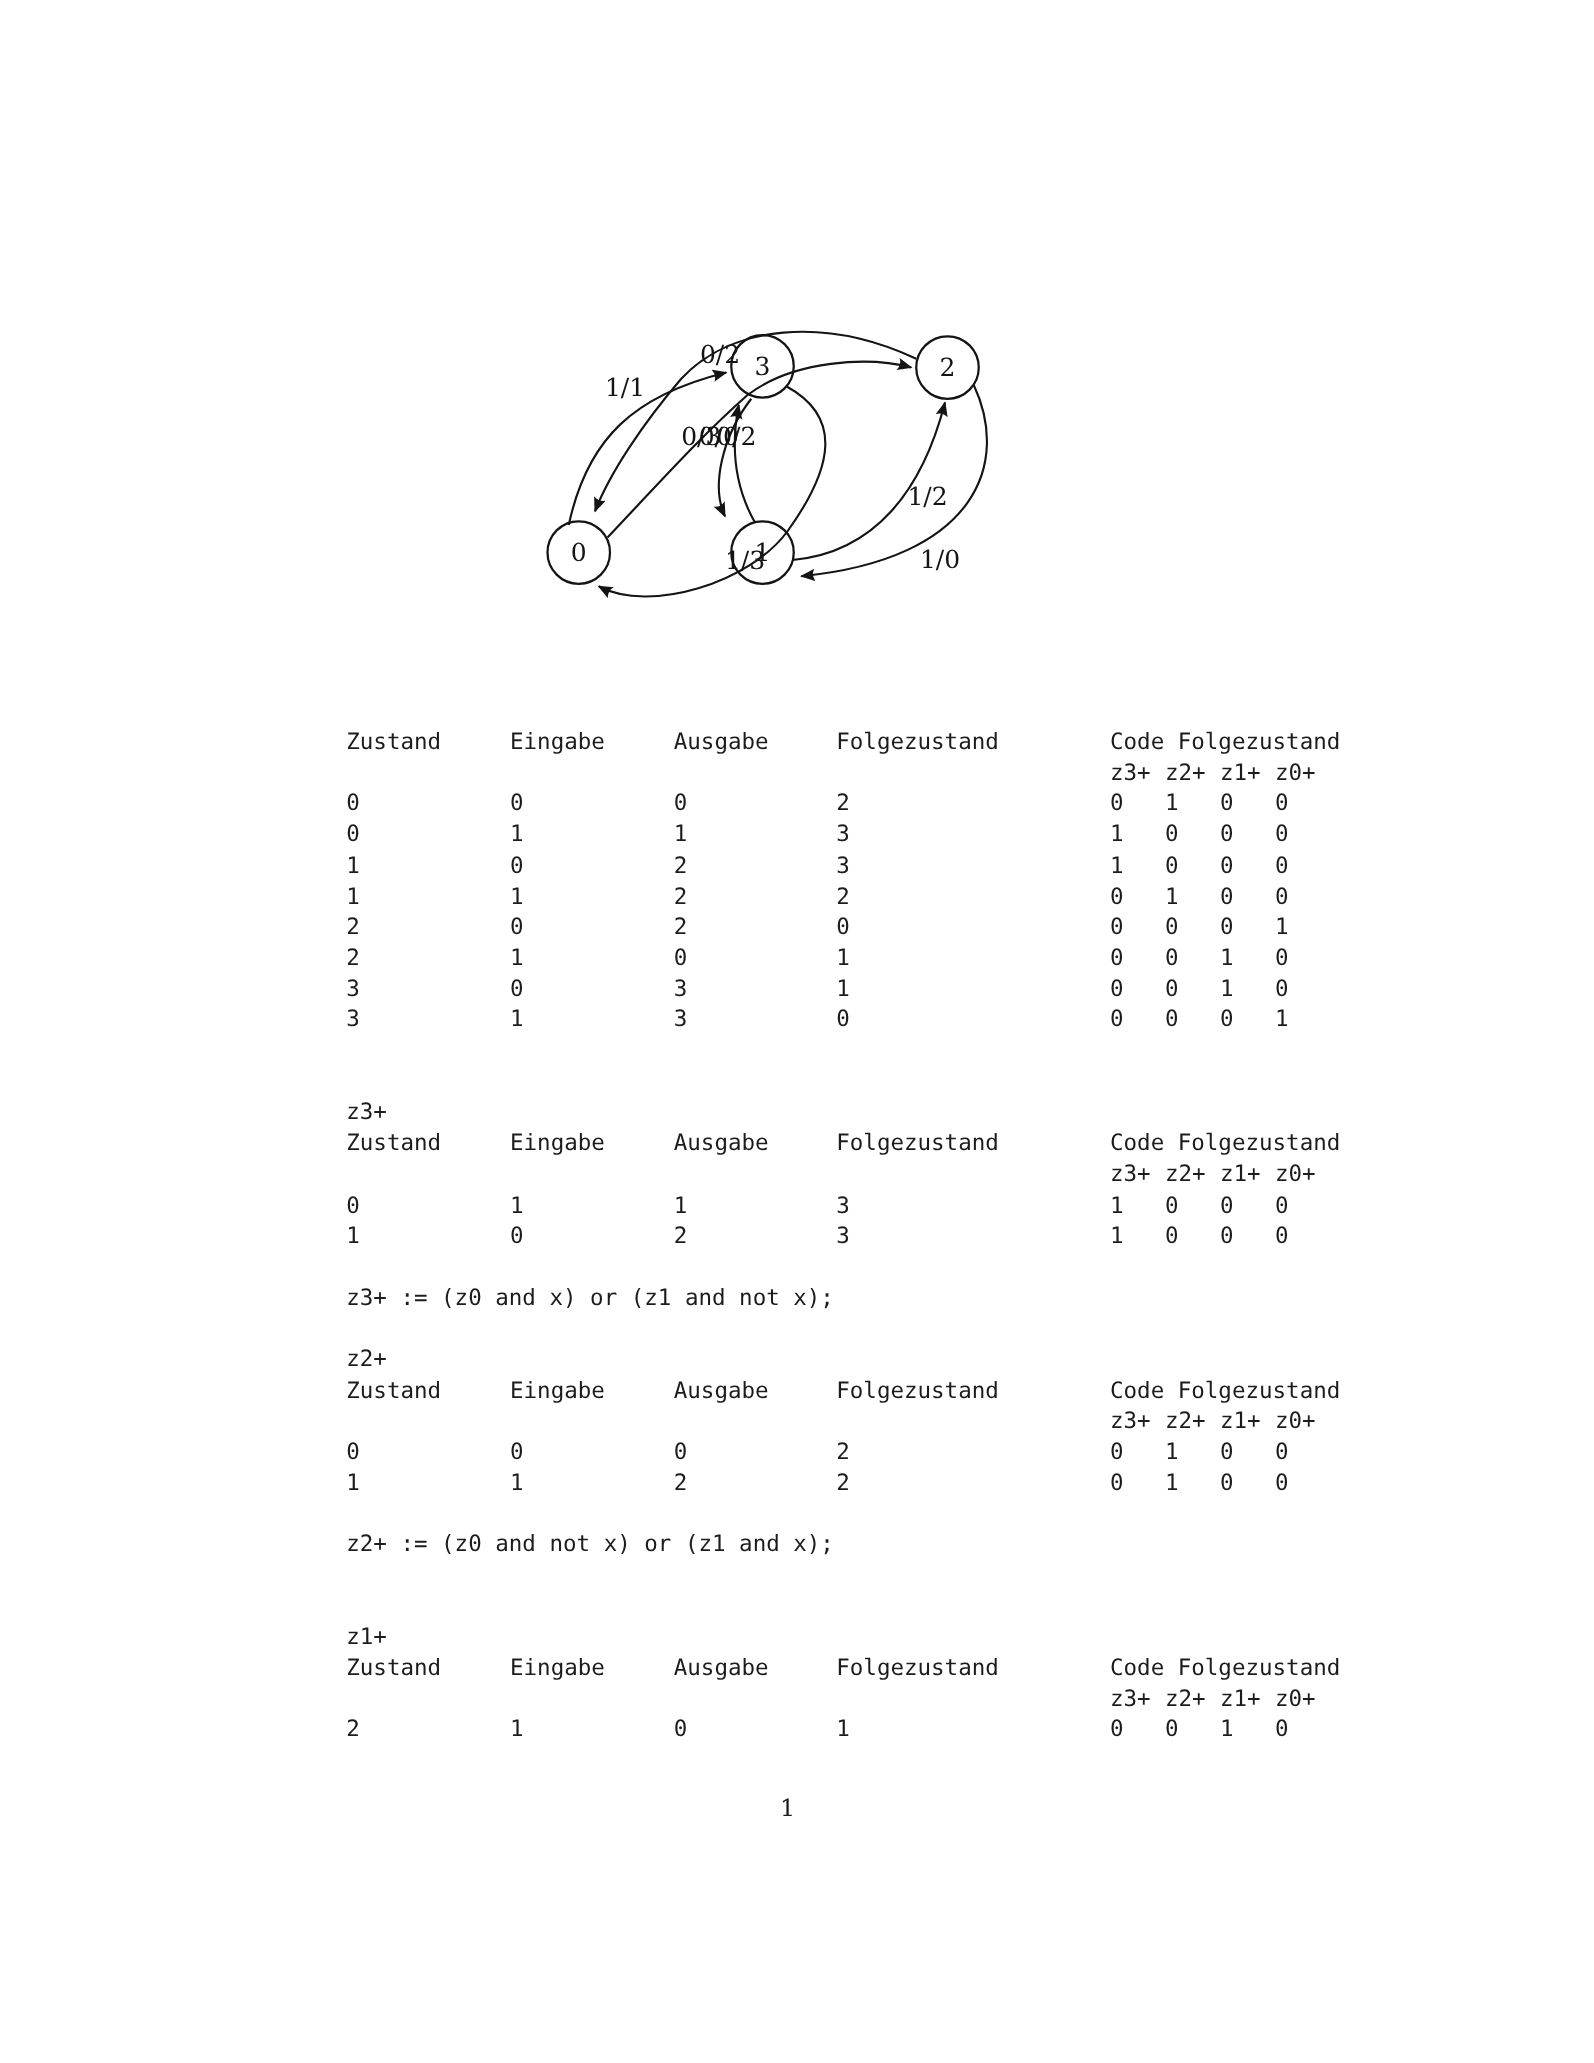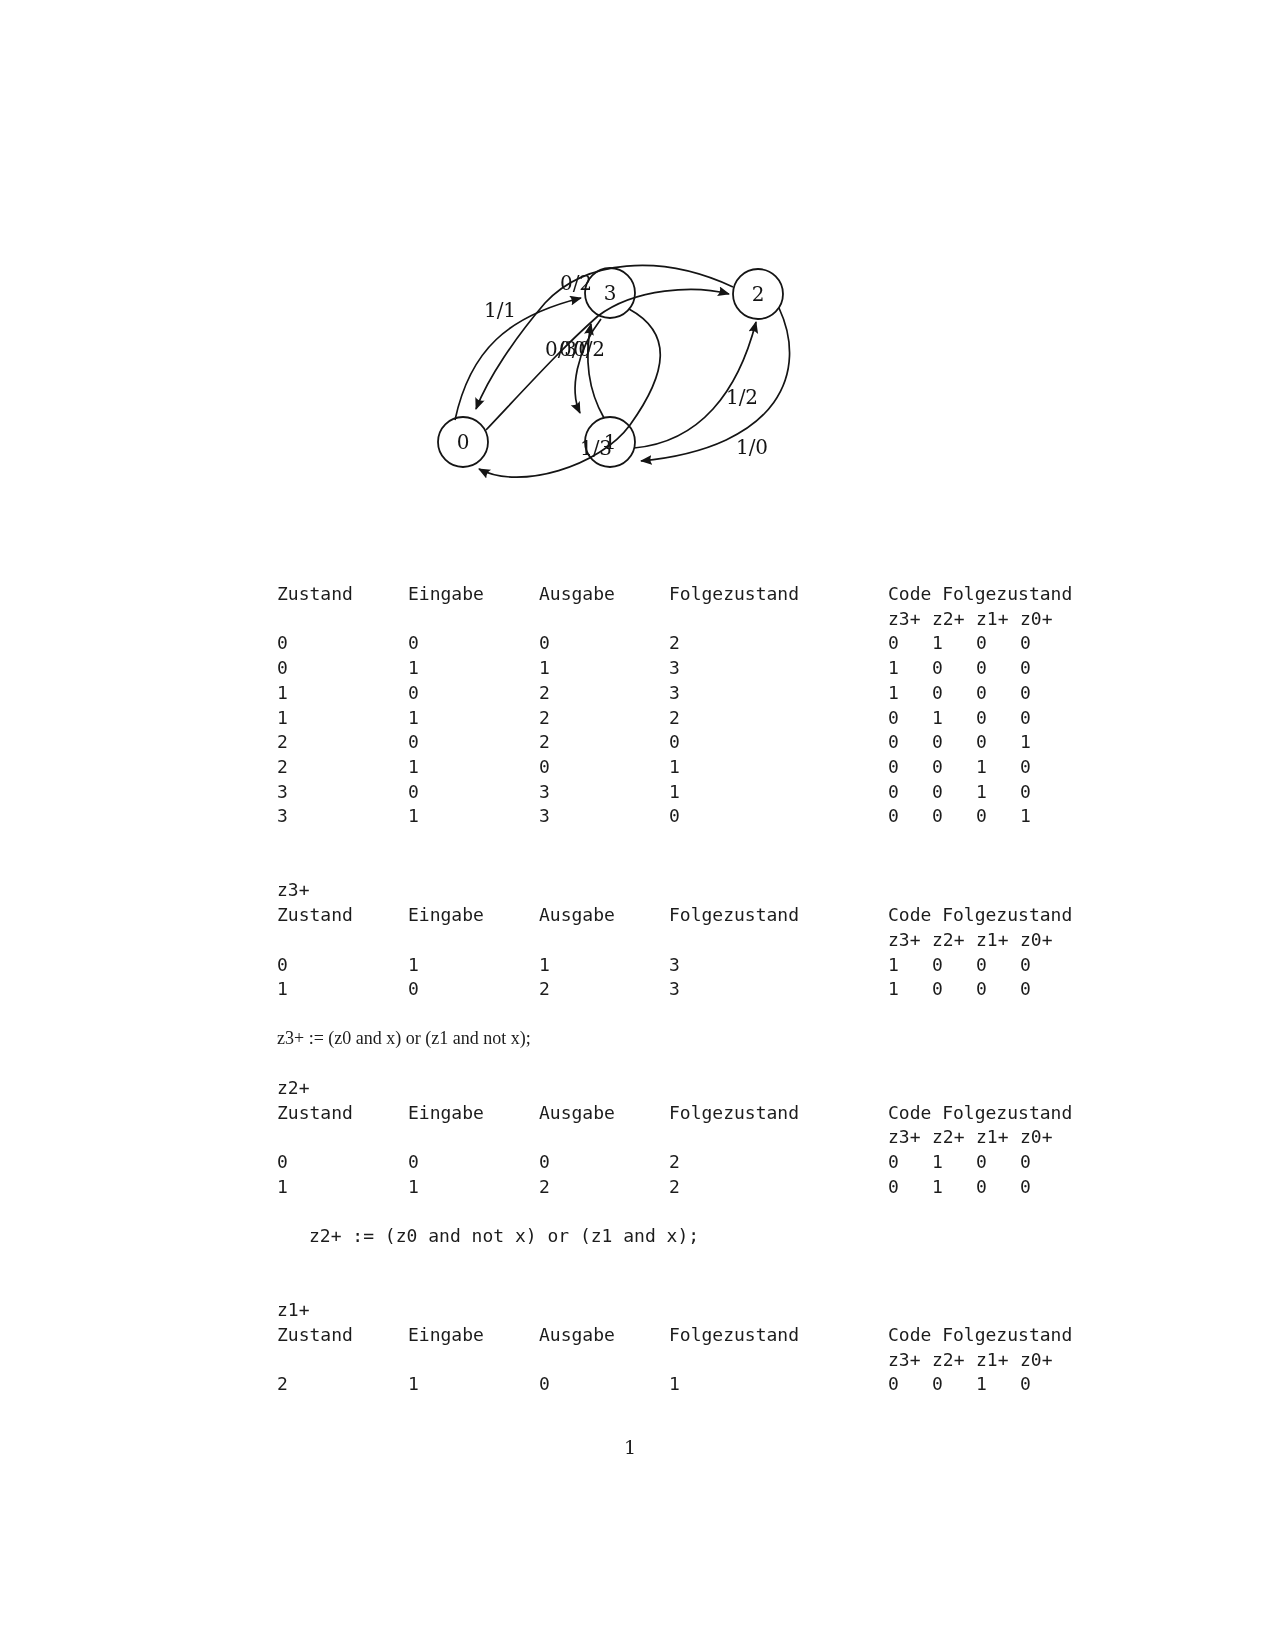--- a/index.html
+++ b/index.html
@@ -76,27 +76,27 @@
       <div class="mono-line" style="top: 704.5px;"><span style="left: 0px;">1</span><span style="left: 131px;">1</span><span style="left: 262px;">2</span><span style="left: 392px;">2</span><span style="left: 611px;">0</span><span style="left: 655px;">1</span><span style="left: 699px;">0</span><span style="left: 743px;">0</span></div>
       <div class="mono-line" style="top: 729.2px;"><span style="left: 0px;">2</span><span style="left: 131px;">0</span><span style="left: 262px;">2</span><span style="left: 392px;">0</span><span style="left: 611px;">0</span><span style="left: 655px;">0</span><span style="left: 699px;">0</span><span style="left: 743px;">1</span></div>
       <div class="mono-line" style="top: 753.9px;"><span style="left: 0px;">2</span><span style="left: 131px;">1</span><span style="left: 262px;">0</span><span style="left: 392px;">1</span><span style="left: 611px;">0</span><span style="left: 655px;">0</span><span style="left: 699px;">1</span><span style="left: 743px;">0</span></div>
       <div class="mono-line" style="top: 778.6px;"><span style="left: 0px;">3</span><span style="left: 131px;">0</span><span style="left: 262px;">3</span><span style="left: 392px;">1</span><span style="left: 611px;">0</span><span style="left: 655px;">0</span><span style="left: 699px;">1</span><span style="left: 743px;">0</span></div>
       <div class="mono-line" style="top: 803.3px;"><span style="left: 0px;">3</span><span style="left: 131px;">1</span><span style="left: 262px;">3</span><span style="left: 392px;">0</span><span style="left: 611px;">0</span><span style="left: 655px;">0</span><span style="left: 699px;">0</span><span style="left: 743px;">1</span></div>
       <div class="mono-line" style="top: 877.4px;"><span style="left: 0px;">z3+</span></div>
       <div class="mono-line" style="top: 902.1px;"><span style="left: 0px;">Zustand</span><span style="left: 131px;">Eingabe</span><span style="left: 262px;">Ausgabe</span><span style="left: 392px;">Folgezustand</span><span style="left: 611px;">Code Folgezustand</span></div>
       <div class="mono-line" style="top: 926.8px;"><span style="left: 611px;">z3+</span><span style="left: 655px;">z2+</span><span style="left: 699px;">z1+</span><span style="left: 743px;">z0+</span></div>
       <div class="mono-line" style="top: 951.5px;"><span style="left: 0px;">0</span><span style="left: 131px;">1</span><span style="left: 262px;">1</span><span style="left: 392px;">3</span><span style="left: 611px;">1</span><span style="left: 655px;">0</span><span style="left: 699px;">0</span><span style="left: 743px;">0</span></div>
       <div class="mono-line" style="top: 976.2px;"><span style="left: 0px;">1</span><span style="left: 131px;">0</span><span style="left: 262px;">2</span><span style="left: 392px;">3</span><span style="left: 611px;">1</span><span style="left: 655px;">0</span><span style="left: 699px;">0</span><span style="left: 743px;">0</span></div>
-      <div class="mono-line" style="top: 1025.6px;"><span style="left: 0px; font-family: Liberation Serif, serif;">z3+ := (z0 and x) or (z1 and not x);</span></div>
+      <div class="mono-line" style="top: 1025.6px;"><span style="left: 0px;">z3+ := (z0 and x) or (z1 and not x);</span></div>
       <div class="mono-line" style="top: 1075px;"><span style="left: 0px;">z2+</span></div>
       <div class="mono-line" style="top: 1099.7px;"><span style="left: 0px;">Zustand</span><span style="left: 131px;">Eingabe</span><span style="left: 262px;">Ausgabe</span><span style="left: 392px;">Folgezustand</span><span style="left: 611px;">Code Folgezustand</span></div>
       <div class="mono-line" style="top: 1124.4px;"><span style="left: 611px;">z3+</span><span style="left: 655px;">z2+</span><span style="left: 699px;">z1+</span><span style="left: 743px;">z0+</span></div>
       <div class="mono-line" style="top: 1149.1px;"><span style="left: 0px;">0</span><span style="left: 131px;">0</span><span style="left: 262px;">0</span><span style="left: 392px;">2</span><span style="left: 611px;">0</span><span style="left: 655px;">1</span><span style="left: 699px;">0</span><span style="left: 743px;">0</span></div>
       <div class="mono-line" style="top: 1173.8px;"><span style="left: 0px;">1</span><span style="left: 131px;">1</span><span style="left: 262px;">2</span><span style="left: 392px;">2</span><span style="left: 611px;">0</span><span style="left: 655px;">1</span><span style="left: 699px;">0</span><span style="left: 743px;">0</span></div>
-      <div class="mono-line" style="top: 1223.2px;"><span style="left: 0px; margin-left: 32px;">z2+ := (z0 and not x) or (z1 and x);</span></div>
+      <div class="mono-line" style="top: 1223.2px;"><span style="left: 0px;">z2+ := (z0 and not x) or (z1 and x);</span></div>
       <div class="mono-line" style="top: 1297.3px;"><span style="left: 0px;">z1+</span></div>
       <div class="mono-line" style="top: 1322px;"><span style="left: 0px;">Zustand</span><span style="left: 131px;">Eingabe</span><span style="left: 262px;">Ausgabe</span><span style="left: 392px;">Folgezustand</span><span style="left: 611px;">Code Folgezustand</span></div>
       <div class="mono-line" style="top: 1346.7px;"><span style="left: 611px;">z3+</span><span style="left: 655px;">z2+</span><span style="left: 699px;">z1+</span><span style="left: 743px;">z0+</span></div>
       <div class="mono-line" style="top: 1371.4px;"><span style="left: 0px;">2</span><span style="left: 131px;">1</span><span style="left: 262px;">0</span><span style="left: 392px;">1</span><span style="left: 611px;">0</span><span style="left: 655px;">0</span><span style="left: 699px;">1</span><span style="left: 743px;">0</span></div>
     </div>
 
   <div class="page-number">1</div>
 </div>
 
 </body></html>

